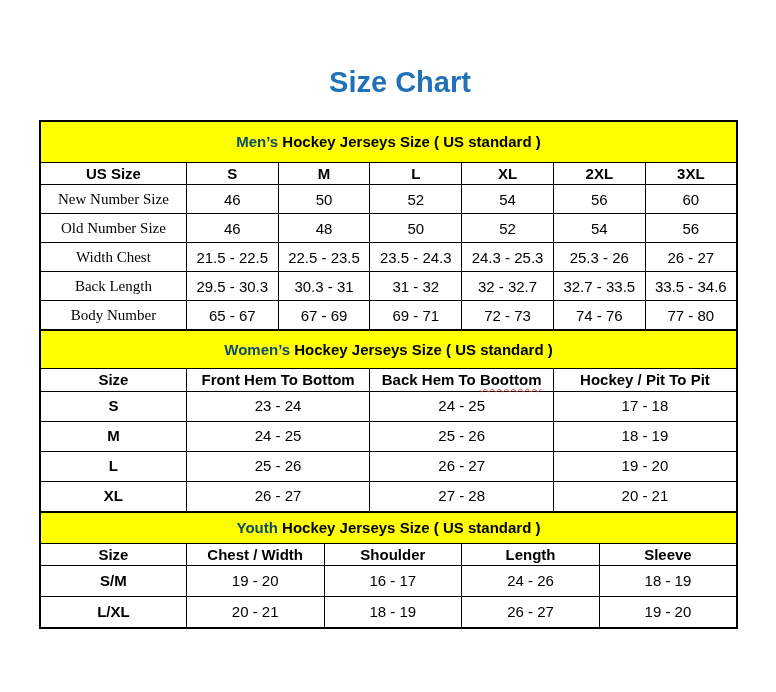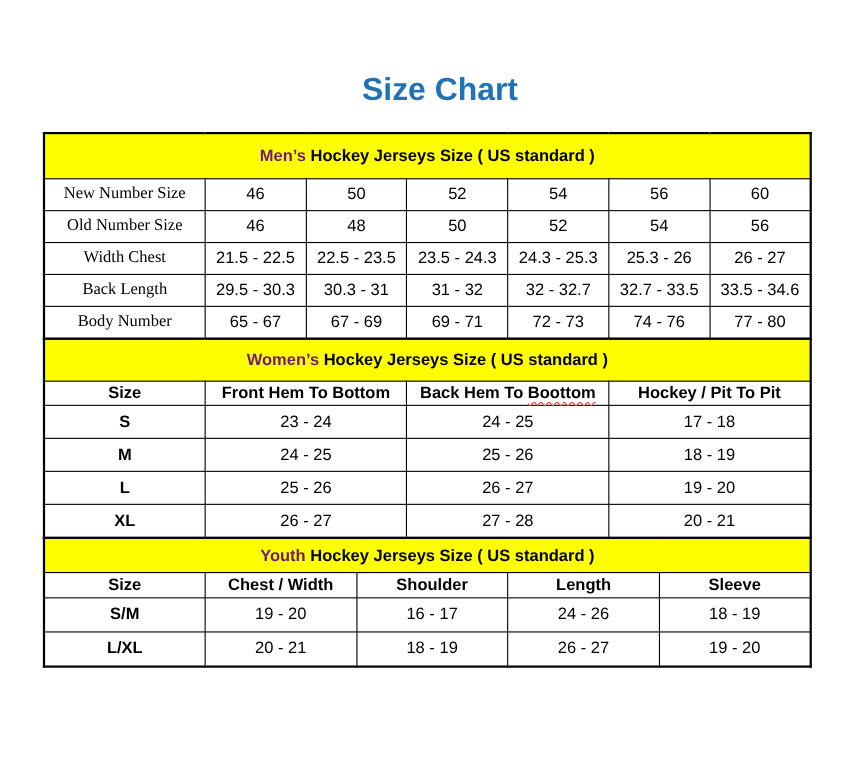--- a/index.html
+++ b/index.html
@@ -45,21 +45,21 @@
     line-height: 1.15;
   }
   .band-cell {
     background: #ffff00;
     font-weight: bold;
     font-size: 17px;
   }
   .band-men   { height: 36px; }
   .band-women { height: 33px; }
   .band-youth { height: 26px; margin-left: 26px; }
-  .band-highlight { color: #701a75; }
+  .band-highlight { color: #0c4a6e; }
   .head-row th { font-weight: bold; }
   .men-row td    { height: 24px; }
   .women-row td  { height: 25px; }
   .youth-row td  { height: 26px; text-align: center; }
   .row-label-plain { font-weight: normal; font-family: Liberation Serif, serif; }
   .row-label-bold  { font-weight: bold; }
   .cell-value { font-weight: normal; }
   .misspelled {
     text-decoration: underline wavy #e03a2f;
     text-decoration-thickness: 1px;
@@ -82,20 +82,29 @@
           <col style="width:13.1667%">
           <col style="width:13.1667%">
         <col style="width:13.1667%">
           <col style="width:13.1667%">
           <col style="width:13.1667%">
       </colgroup>
       <tbody>
         <tr>
           <td class="band-cell band-men" colspan="7"><span class="band-highlight">Men’s</span><span> Hockey Jerseys Size ( US standard )</span></td>
         </tr>
+        <tr class="head-row men-row">
+          <th>US Size</th>
+          <th>S</th>
+          <th>M</th>
+          <th>L</th>
+          <th>XL</th>
+          <th>2XL</th>
+          <th>3XL</th>
+        </tr>
         <tr class="men-row">
           <td class="row-label-plain">New Number Size</td>
           <td class="cell-value">46</td>
           <td class="cell-value">50</td>
           <td class="cell-value">52</td>
           <td class="cell-value">54</td>
           <td class="cell-value">56</td>
           <td class="cell-value">60</td>
         </tr>
         <tr class="men-row">

